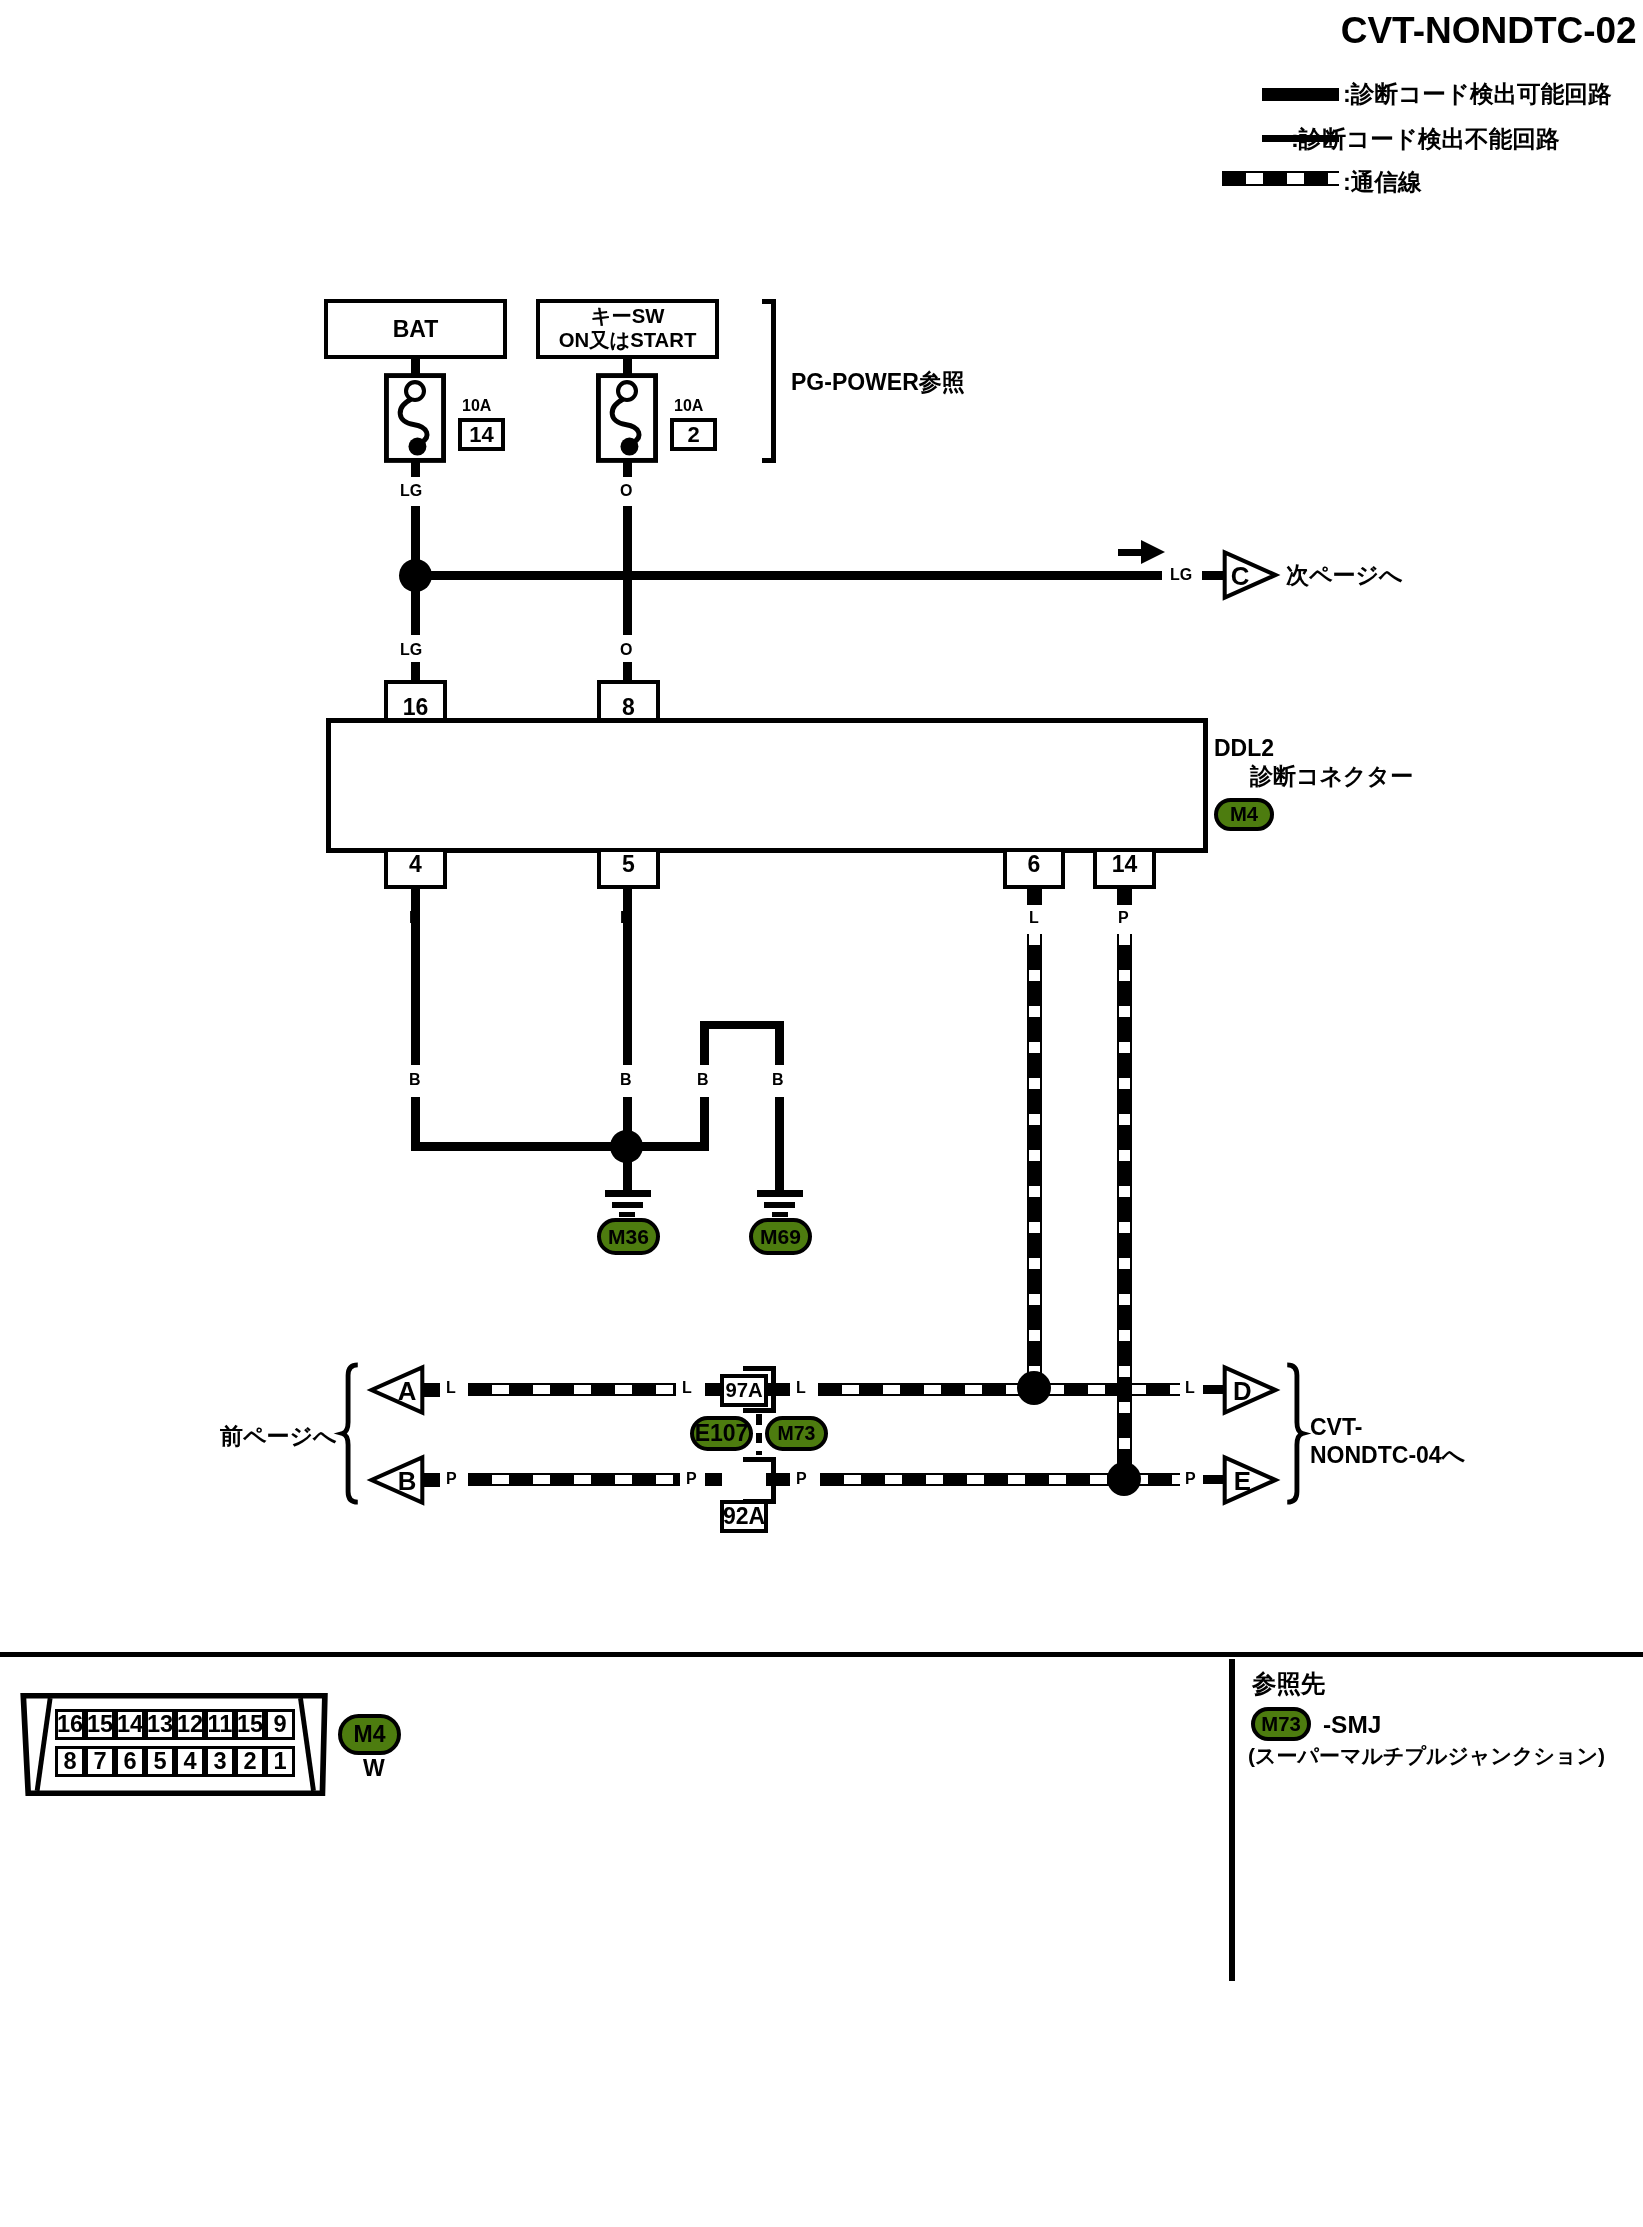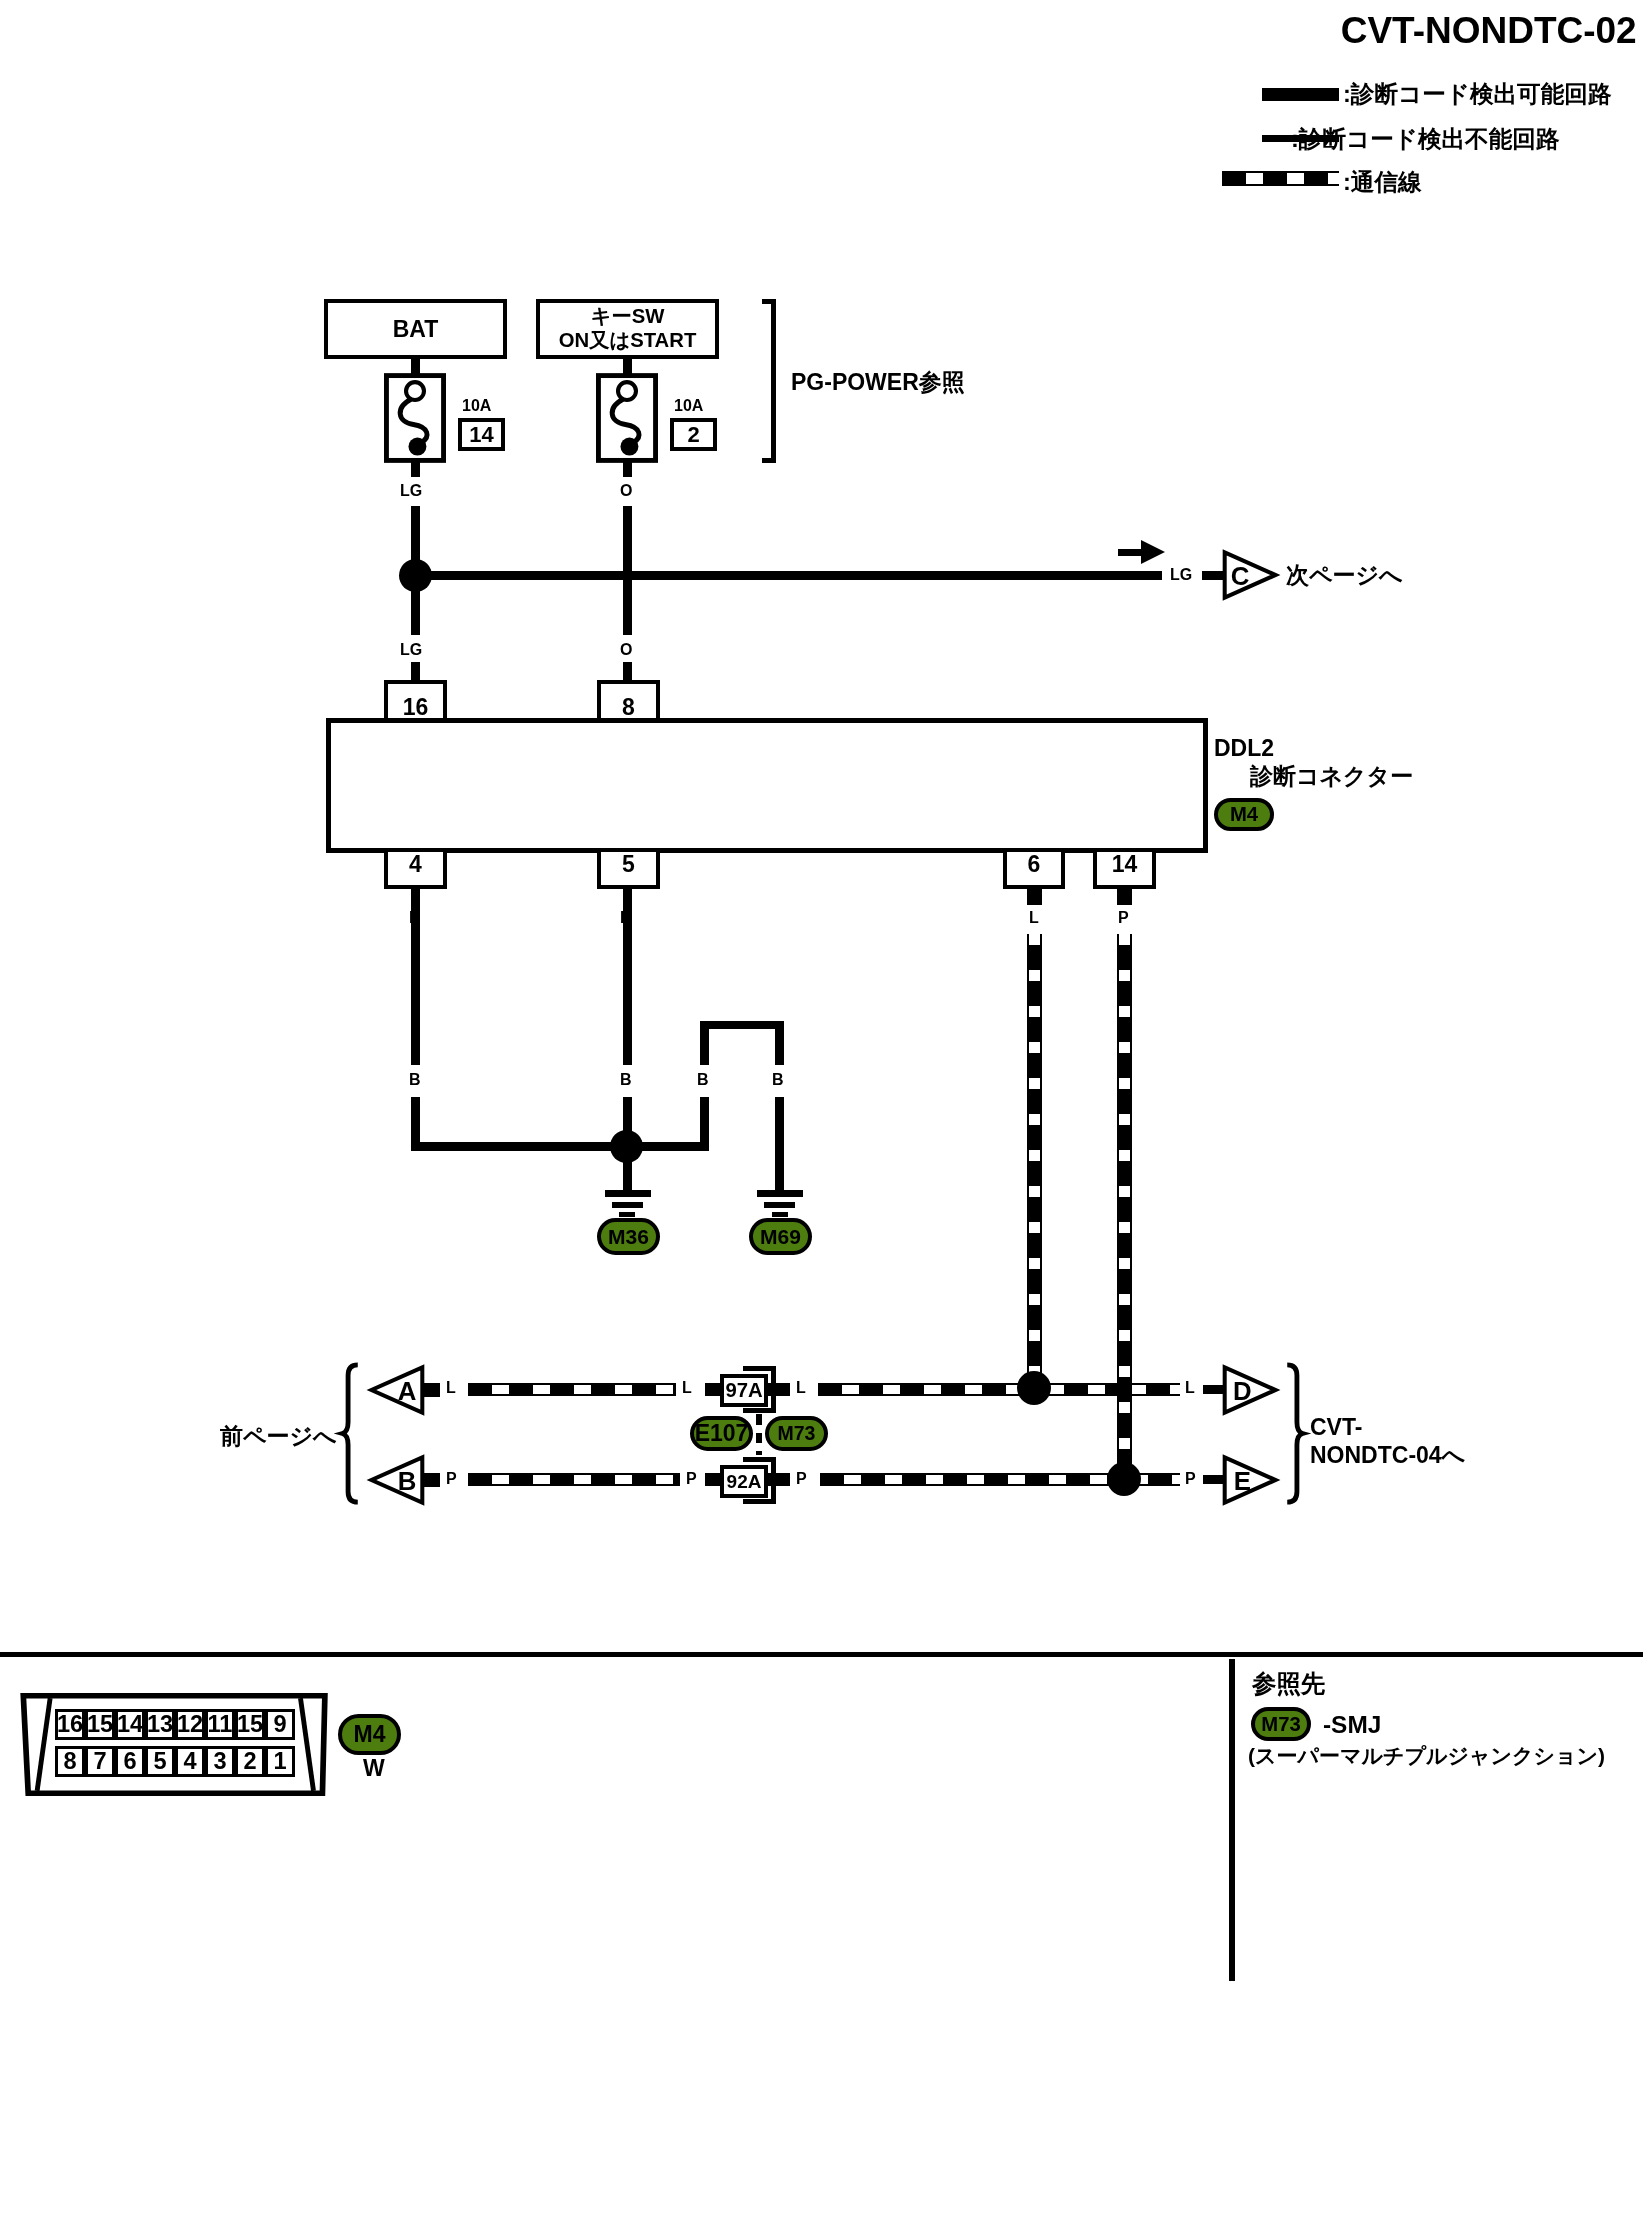--- a/index.html
+++ b/index.html
@@ -218,21 +218,21 @@
   <div class="lbl" style="left:796px;top:1376px;">L</div>
   <div class="dash-v" style="left:756px;top:1414px;height:41px;"></div>
   <div class="oval" style="left:690px;top:1416px;width:63px;height:35px;font-size:23px;">
     <span>E107</span>
   </div>
   <div class="oval" style="left:765px;top:1416px;width:63px;height:35px;font-size:19.5px;">
     <span>M73</span>
   </div>
   <div class="lbl" style="left:686px;top:1467px;">P</div>
   <div class="smj-brk" style="left:743px;top:1457px;width:33px;height:47px;"></div>
-  <div class="box" style="left:720px;top:1465px;width:48px;height:33px;font-size:19px;">
+  <div class="box" style="left:720px;top:1500px;width:48px;height:33px;font-size:23px;">
     <span>92A</span>
   </div>
   <div class="lbl" style="left:796px;top:1467px;">P</div>
 
   <div class="lbl" style="left:1185px;top:1376px;">L</div>
   <svg style="left:1222px;top:1365px;" width="57" height="50" viewBox="0 0 70 62">
     <polygon points="3,3 3,59 66,31" fill="#fff" stroke="#000" stroke-width="5"></polygon>
     <text x="25" y="43" font-size="32" text-anchor="middle">D</text>
   </svg>
   <div class="lbl" style="left:1185px;top:1467px;">P</div>

